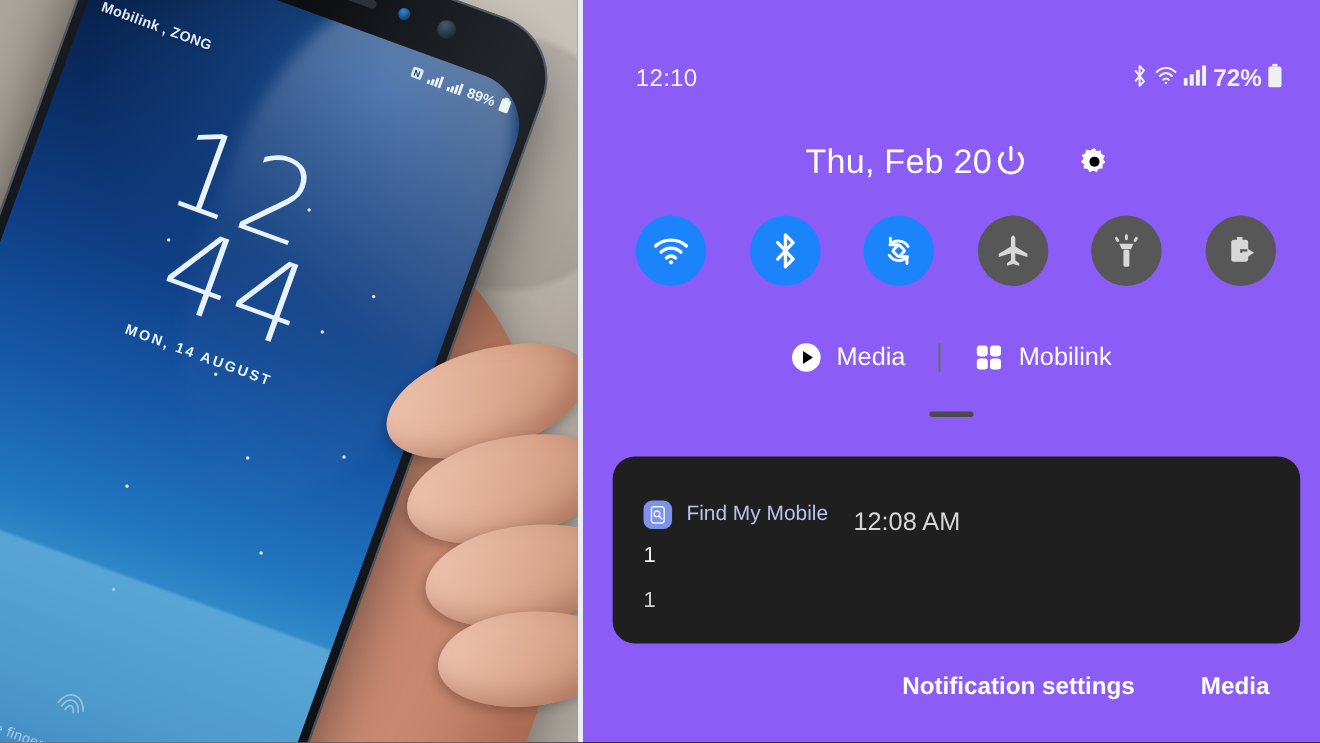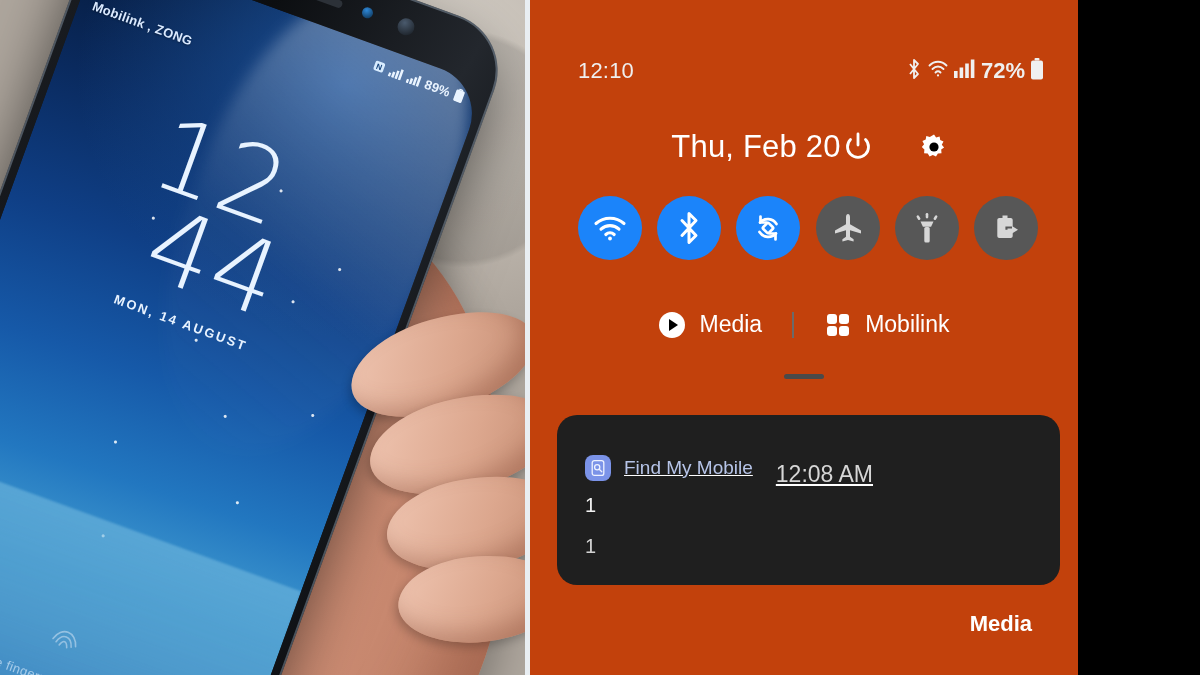--- a/index.html
+++ b/index.html
@@ -105,21 +105,21 @@
     border-radius:4px;background:#2c3138;}
   .frontcam{position:absolute;top:20px;right:96px;width:17px;height:17px;border-radius:50%;
     background:radial-gradient(circle at 35% 30%,#4a5a6d,#14181d);}
   .irsens{position:absolute;top:23px;right:140px;width:11px;height:11px;border-radius:50%;
     background:radial-gradient(circle at 35% 30%,#2e88d8,#0a2a46);}
 
   
   .divider{width:5px;height:675px;background:#e9eef2;flex:none;}
 
   
-  .shade{position:relative;width:548px;height:675px;background:#c2410c;color:#fff;flex:none;}
+  .shade{position:relative;width:670px;height:675px;background:#8b5cf6;color:#fff;flex:none;}
 
   .sb{position:absolute;top:58px;left:48px;right:34px;height:26px;
       display:flex;align-items:center;justify-content:space-between;}
   .sb-time{font-size:22px;color:#efefef;letter-spacing:.2px;}
   .sb-right{display:flex;gap:5px;font-weight:bold;}
   .sb-pct{font-size:22px;color:#efefef;}
 
   .datebar{position:absolute;top:122px;left:48px;right:34px;height:50px;
       display:flex;align-items:center;justify-content:center;}
   .date-txt{font-size:31px;color:#fff;letter-spacing:.2px;}
@@ -136,21 +136,21 @@
       display:flex;align-items:center;justify-content:center;gap:0;}
   .mdi{display:flex;align-items:flex-start;gap:13px;padding:0 30px;}
   .mdi-label{font-size:23px;color:#fff;font-weight:500;}
   .vbar{width:2px;height:26px;background:#6a6a6a;}
 
   .handle{position:absolute;top:374px;left:50%;transform:translateX(-50%);
       width:40px;height:5px;border-radius:3px;background:#4a4a4a;}
 
   .notif-card{position:absolute;top:415px;left:27px;right:18px;height:170px;
       background:#1f1f1f;border-radius:20px;}
-  .notif-head{position:absolute;top:33px;left:28px;display:flex;align-items:center;gap:13px;text-decoration:underline;}
+  .notif-head{position:absolute;top:33px;left:28px;display:flex;align-items:center;gap:13px;}
   .app-icon{width:26px;height:26px;border-radius:8px;background:#7b93e8;
       display:flex;align-items:center;justify-content:center;flex:none;}
   .app-name{font-size:19px;color:#b6c4e8;}
   .notif-time{font-size:23px;color:#d6d6d6;margin-left:10px;margin-top:13px;}
   .notif-title{position:absolute;top:79px;left:28px;font-size:20px;color:#f2f2f2;}
   .notif-body{position:absolute;top:120px;left:28px;font-size:20px;color:#d2d2d2;}
 
   .footer{position:absolute;top:600px;left:0;right:0;height:48px;
       display:flex;align-items:center;justify-content:flex-end;gap:60px;padding-right:46px;}
   .foot-btn{font-size:22px;font-weight:700;color:#fff;}
@@ -375,17 +375,18 @@
           </svg>
         </span>
         <span class="app-name">Find My Mobile</span>
         <span class="notif-time">12:08 AM</span>
       </div>
       <div class="notif-title">1</div>
       <div class="notif-body">1</div>
     </div>
 
     <div class="footer">
+      <div class="foot-btn">Notification settings</div>
       <div class="foot-btn">Media</div>
     </div>
 
   </div>
 </div>
 
 </body></html>

